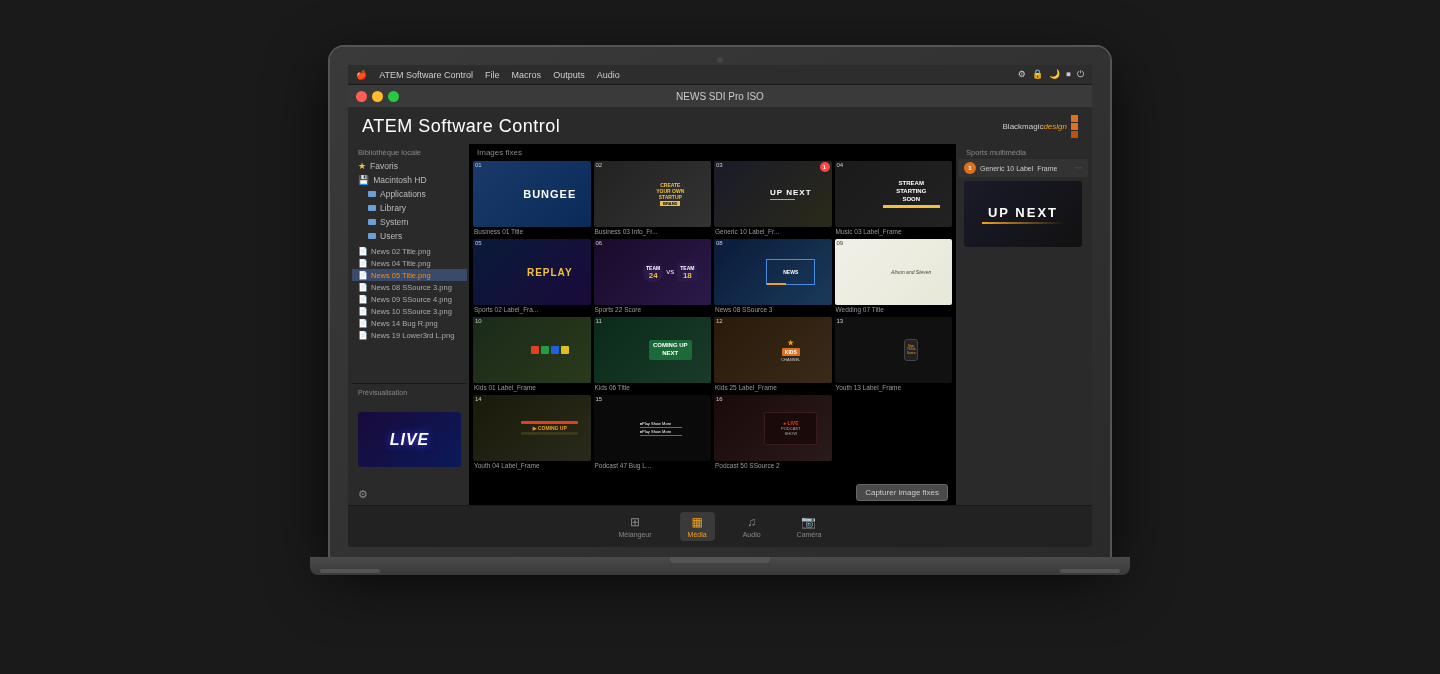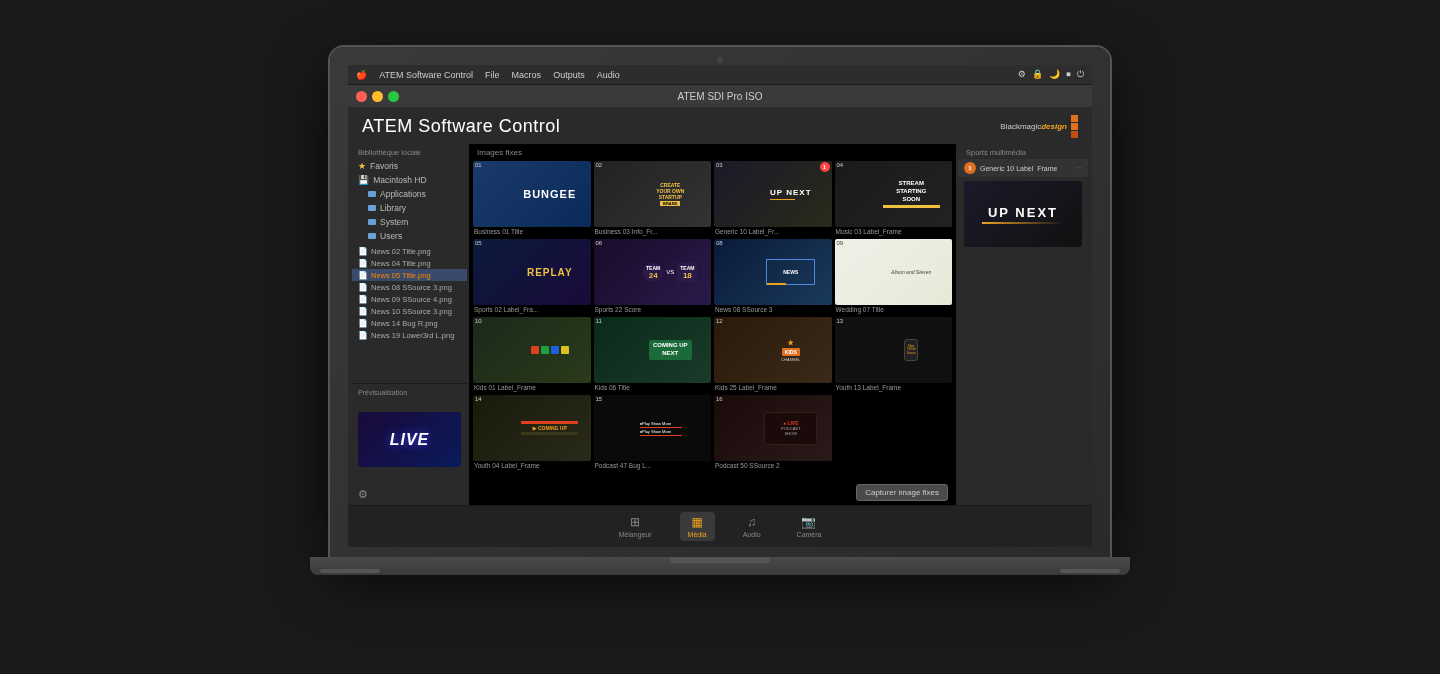--- a/index.html
+++ b/index.html
@@ -557,29 +557,29 @@
             <span>⏻</span>
         </div>
       </div>
 
       <div class="window-titlebar">
         <div class="traffic-lights">
           <div class="traffic-light tl-red"></div>
           <div class="traffic-light tl-yellow"></div>
           <div class="traffic-light tl-green"></div>
         </div>
-        <span class="window-title">ATEM SDI Pro ISO</span>
+        <span class="window-title">NEWS SDI Pro ISO</span>
       </div>
 
       <div class="app-body">
 
         <div class="app-header">
           <span class="app-title">ATEM Software Control</span>
           <div class="blackmagic-logo">
-            <span style="font-size:8px; color:#ccc;">Blackmagic<em style="color:#f0a020;font-weight:bold;">design</em></span>
+            <span style="font-size:8px; color:#ccc;">Blackmagic<em style="color:#f0a020;">design</em></span>
             <div class="bmd-squares">
               <div class="bmd-sq"></div>
               <div class="bmd-sq"></div>
               <div class="bmd-sq" style="background:#c05010;"></div>
             </div>
           </div>
         </div>
 
         <div class="three-panels">
 

